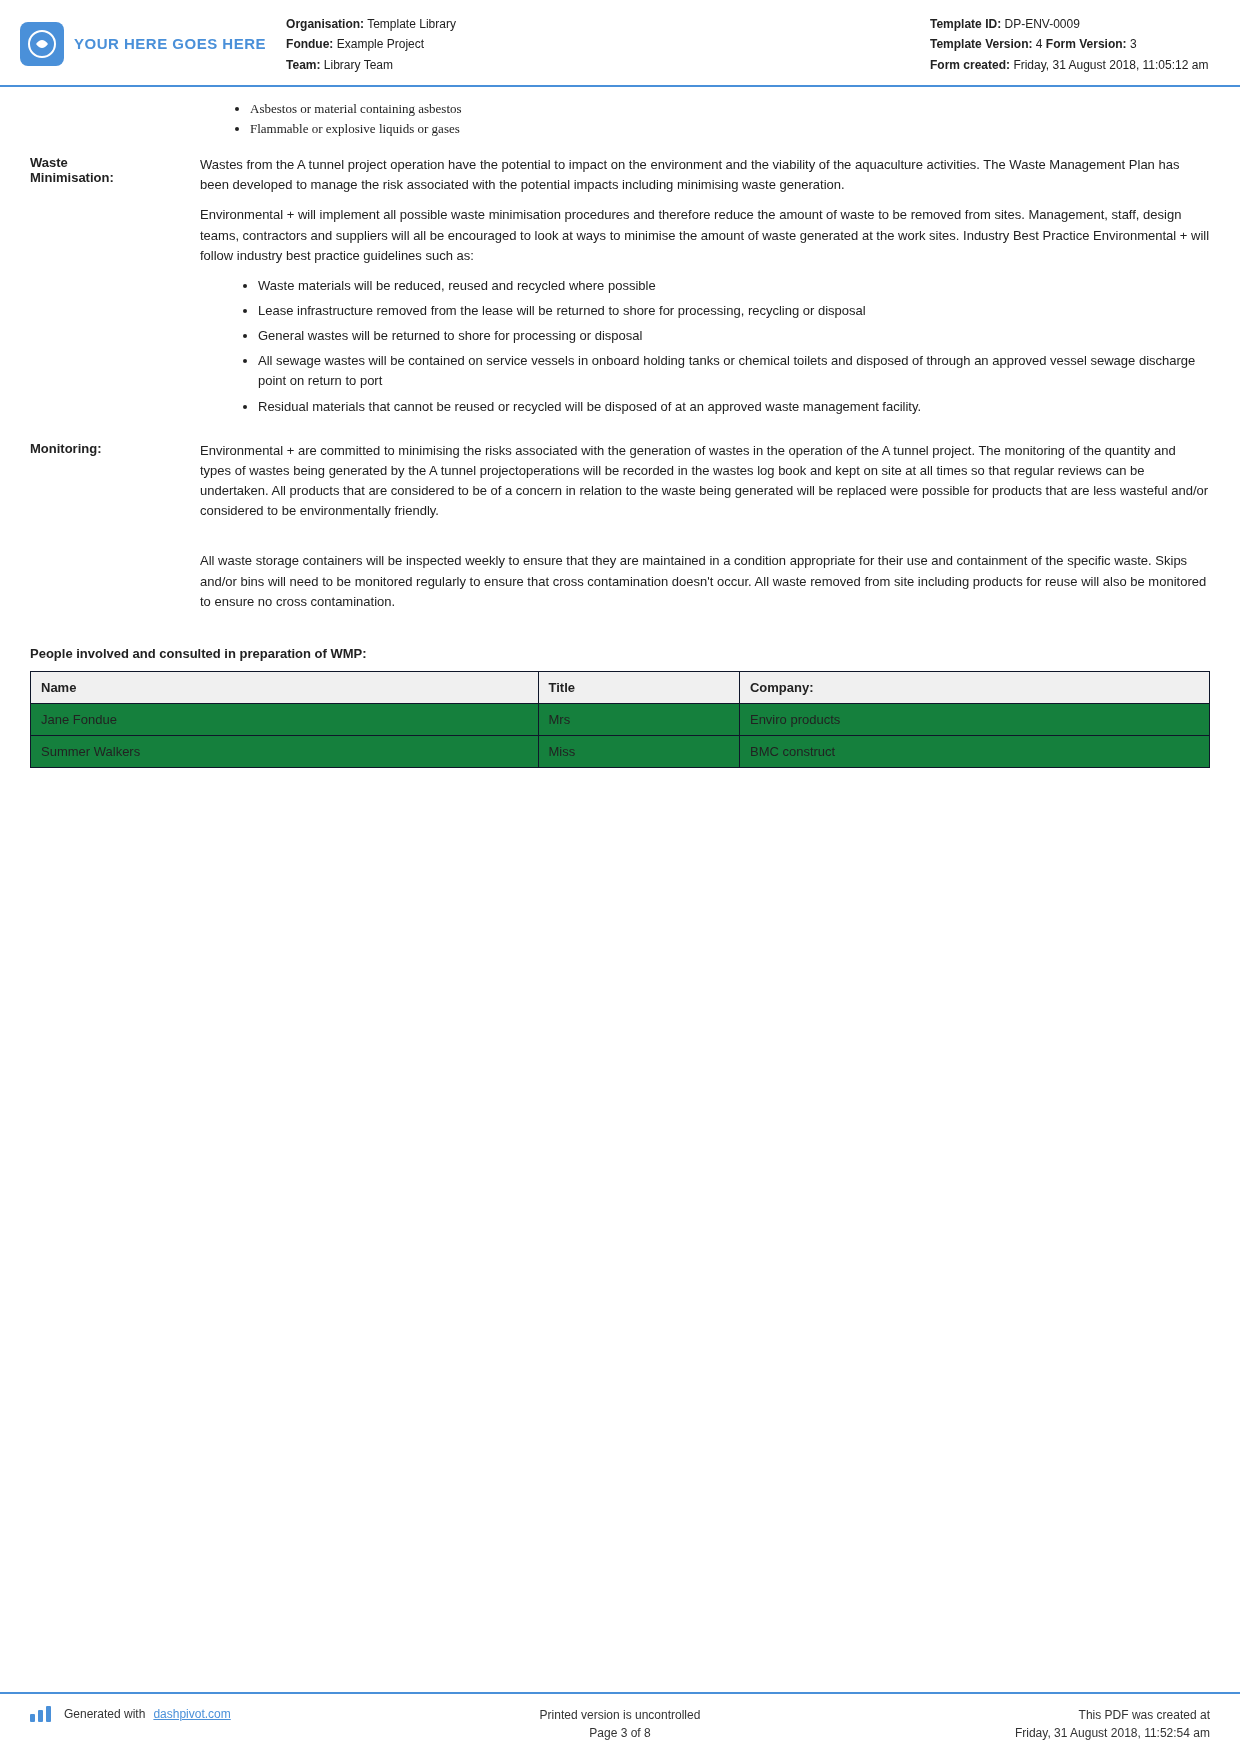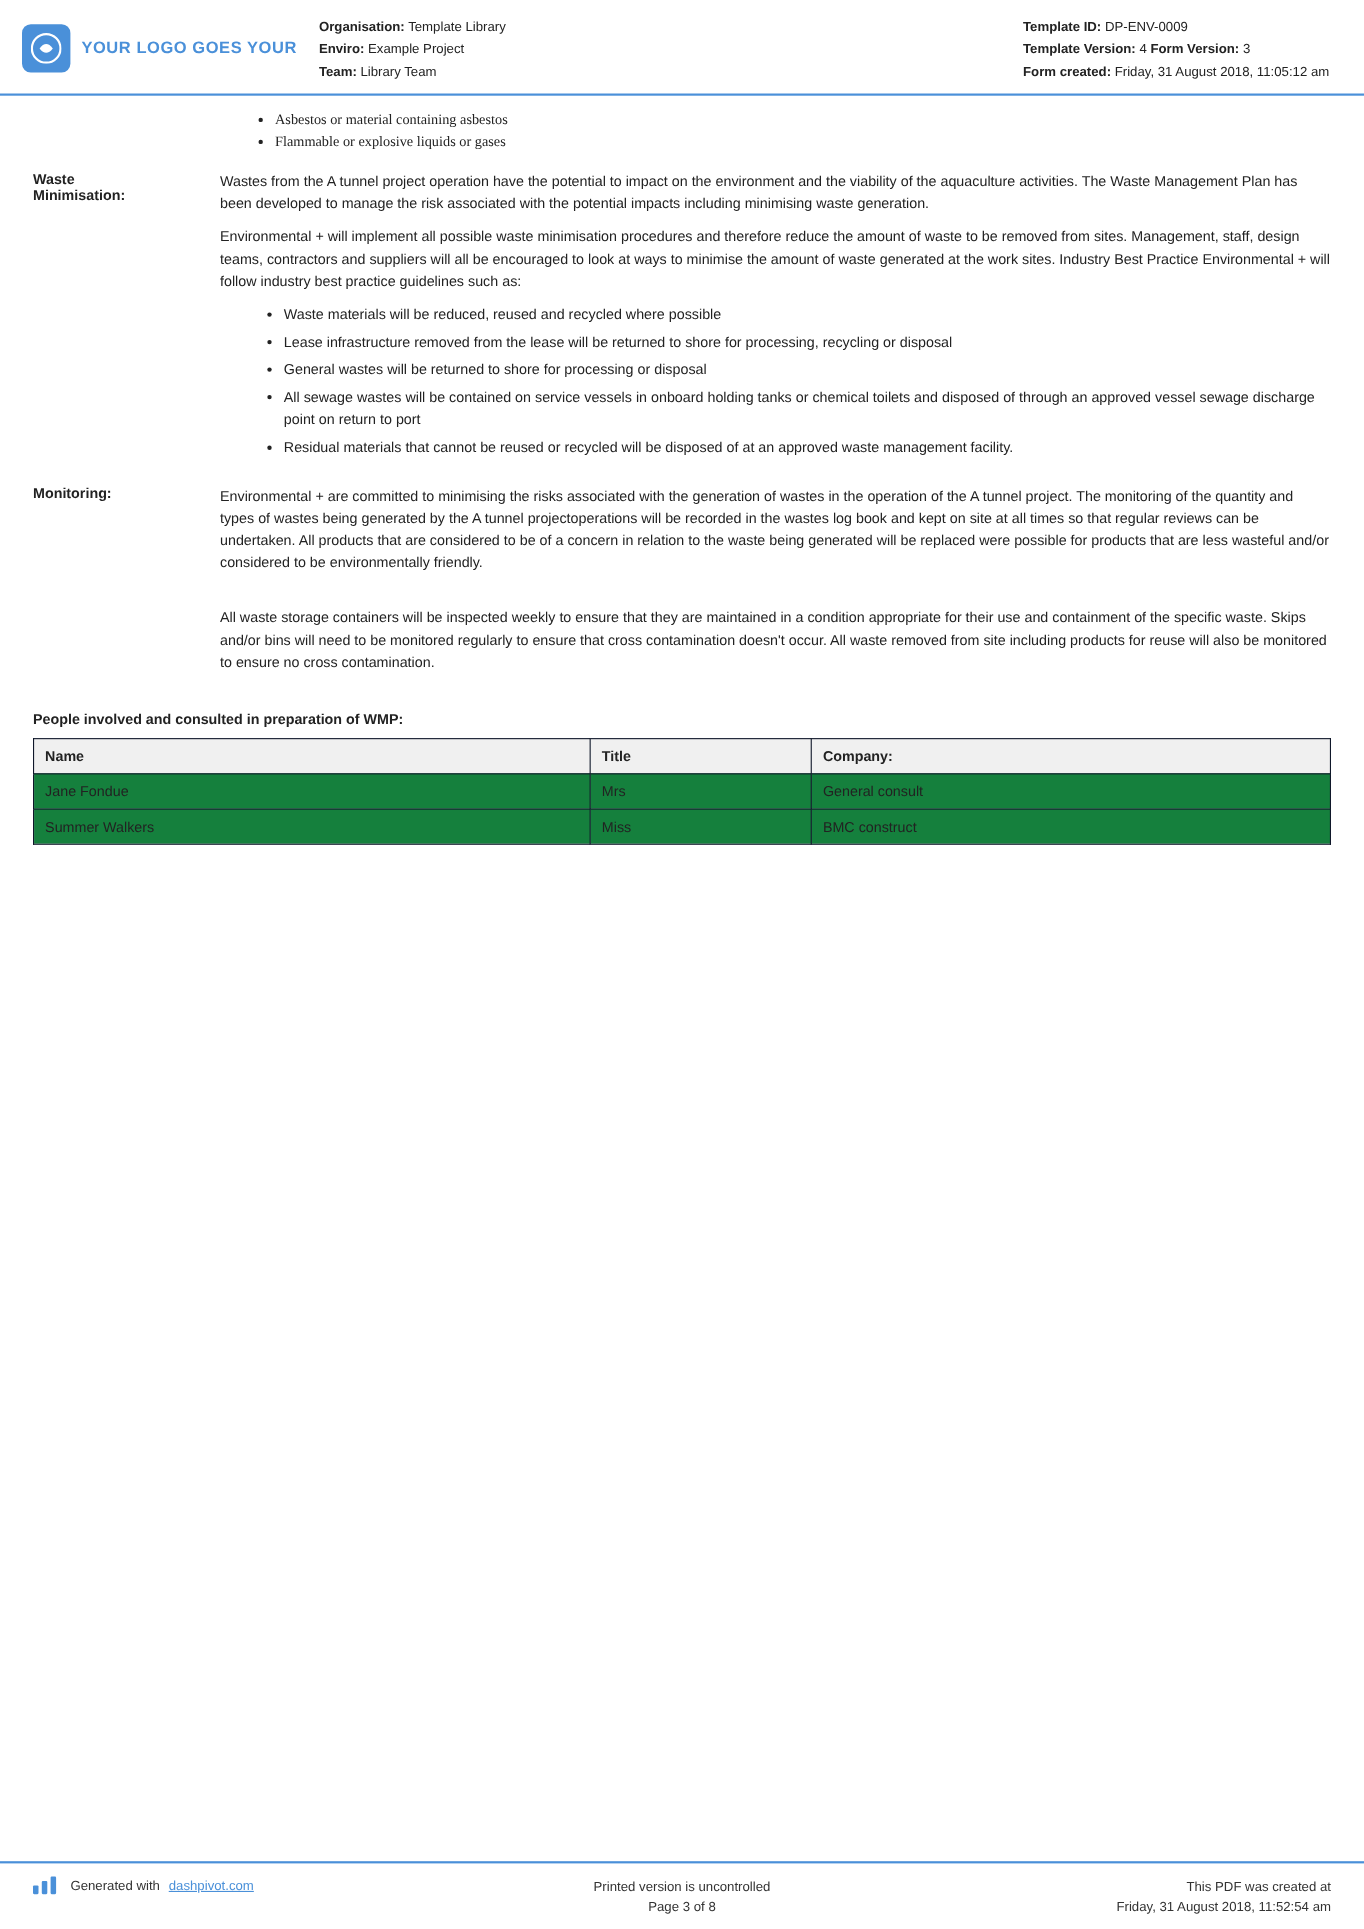--- a/index.html
+++ b/index.html
@@ -188,30 +188,30 @@
 <body>
 
 <div class="header">
   <div class="logo-area">
     <div class="logo-icon">
       <svg viewBox="0 0 28 28" fill="none" xmlns="http://www.w3.org/2000/svg">
         <circle cx="14" cy="14" r="13" stroke="white" stroke-width="2" fill="none"></circle>
         <path d="M8 14 Q14 6 20 14 Q14 22 8 14Z" fill="white"></path>
       </svg>
     </div>
-    <span class="logo-text">YOUR LOGO GOES YOUR</span>
+    <span class="logo-text">YOUR HERE GOES HERE</span>
   </div>
 
   <div class="header-meta-center">
     <div>
       <span class="label">Organisation:</span>
       <span>Template Library</span>
     </div>
     <div>
-      <span class="label">Enviro:</span>
+      <span class="label">Fondue:</span>
       <span>Example Project</span>
     </div>
     <div>
       <span class="label">Team:</span>
       <span>Library Team</span>
     </div>
   </div>
 
   <div class="header-meta-right">
     <div>
@@ -272,21 +272,21 @@
         <tr>
           <th>Name</th>
           <th>Title</th>
           <th>Company:</th>
         </tr>
       </thead>
       <tbody>
         <tr>
           <td>Jane Fondue</td>
           <td>Mrs</td>
-          <td>General consult</td>
+          <td>Enviro products</td>
         </tr>
         <tr>
           <td>Summer Walkers</td>
           <td>Miss</td>
           <td>BMC construct</td>
         </tr>
       </tbody>
     </table>
   </div>
 

